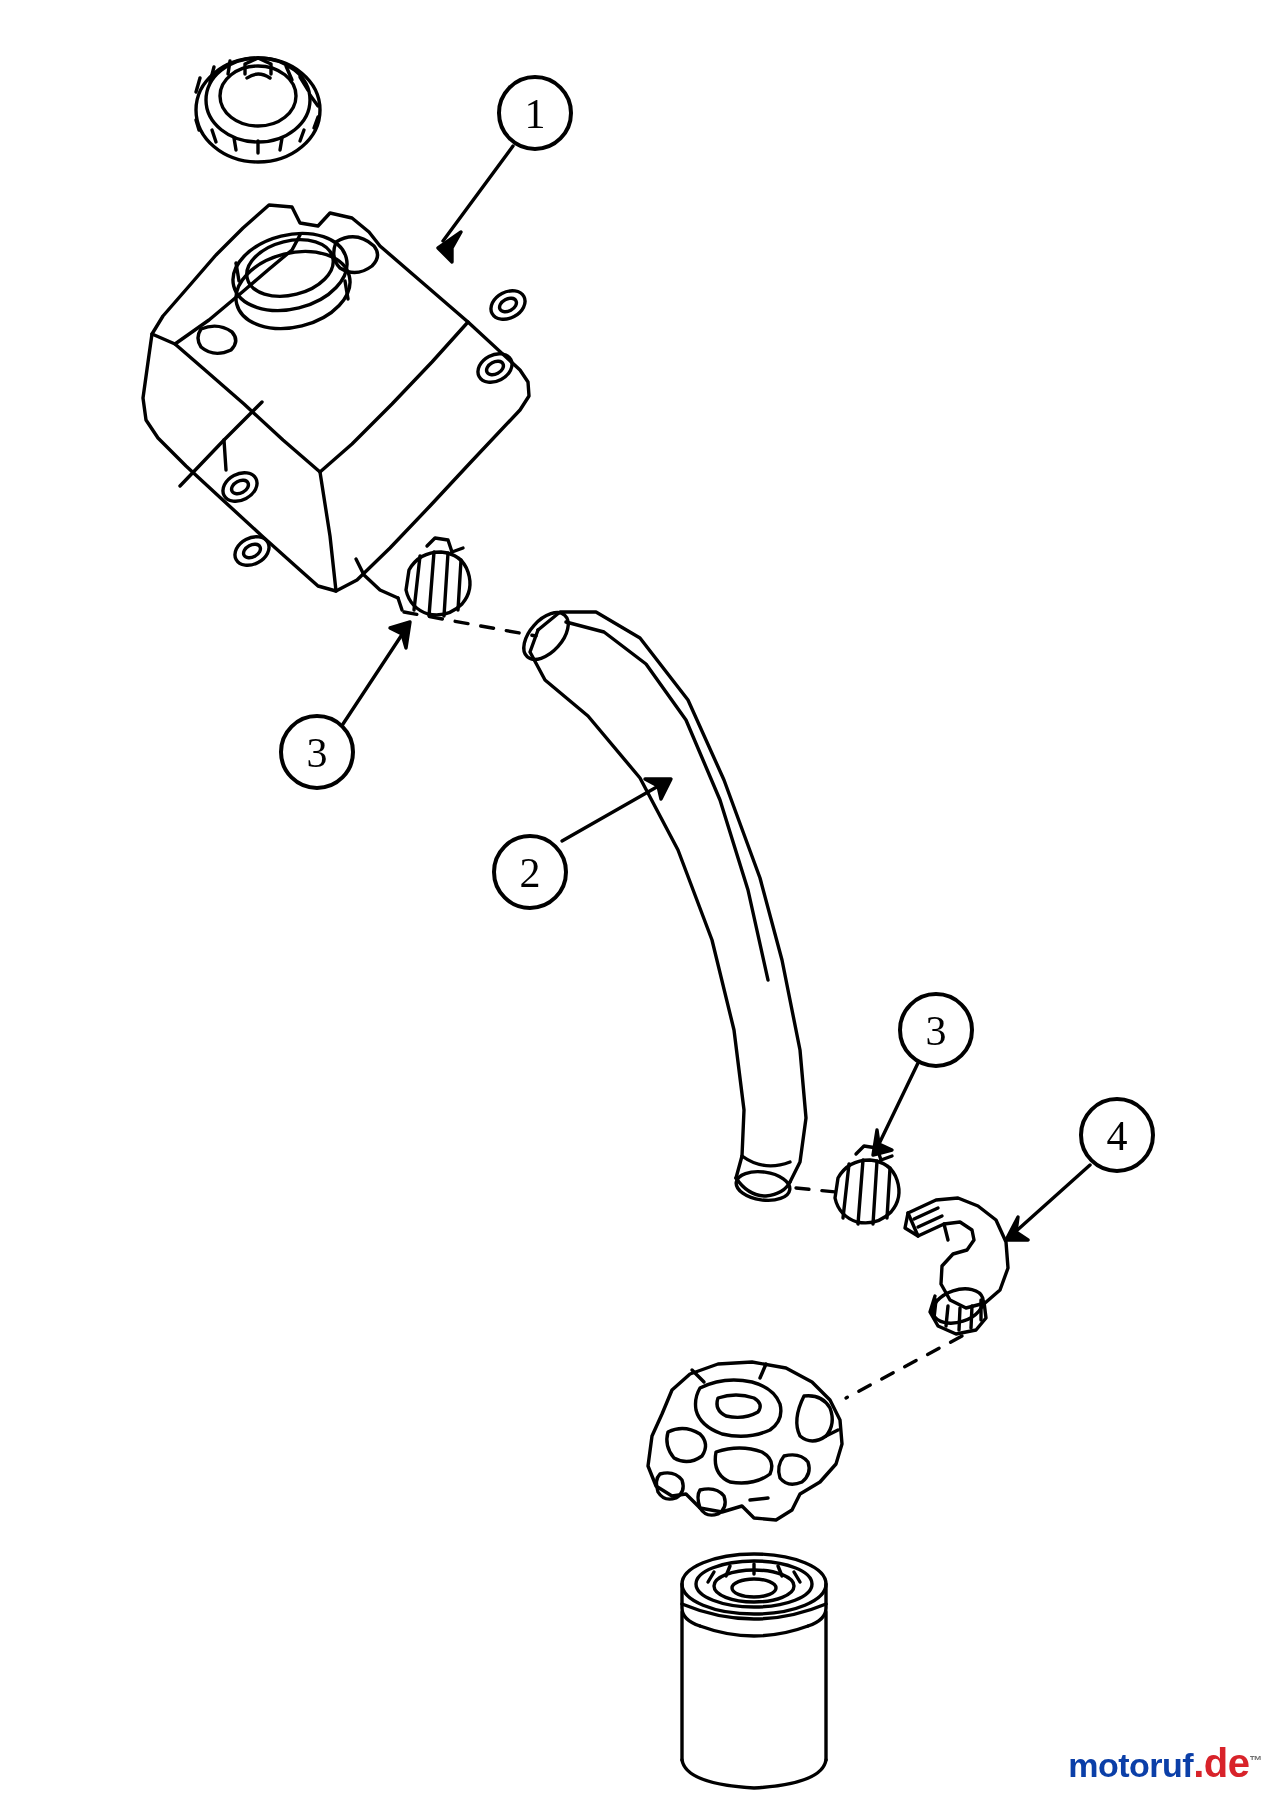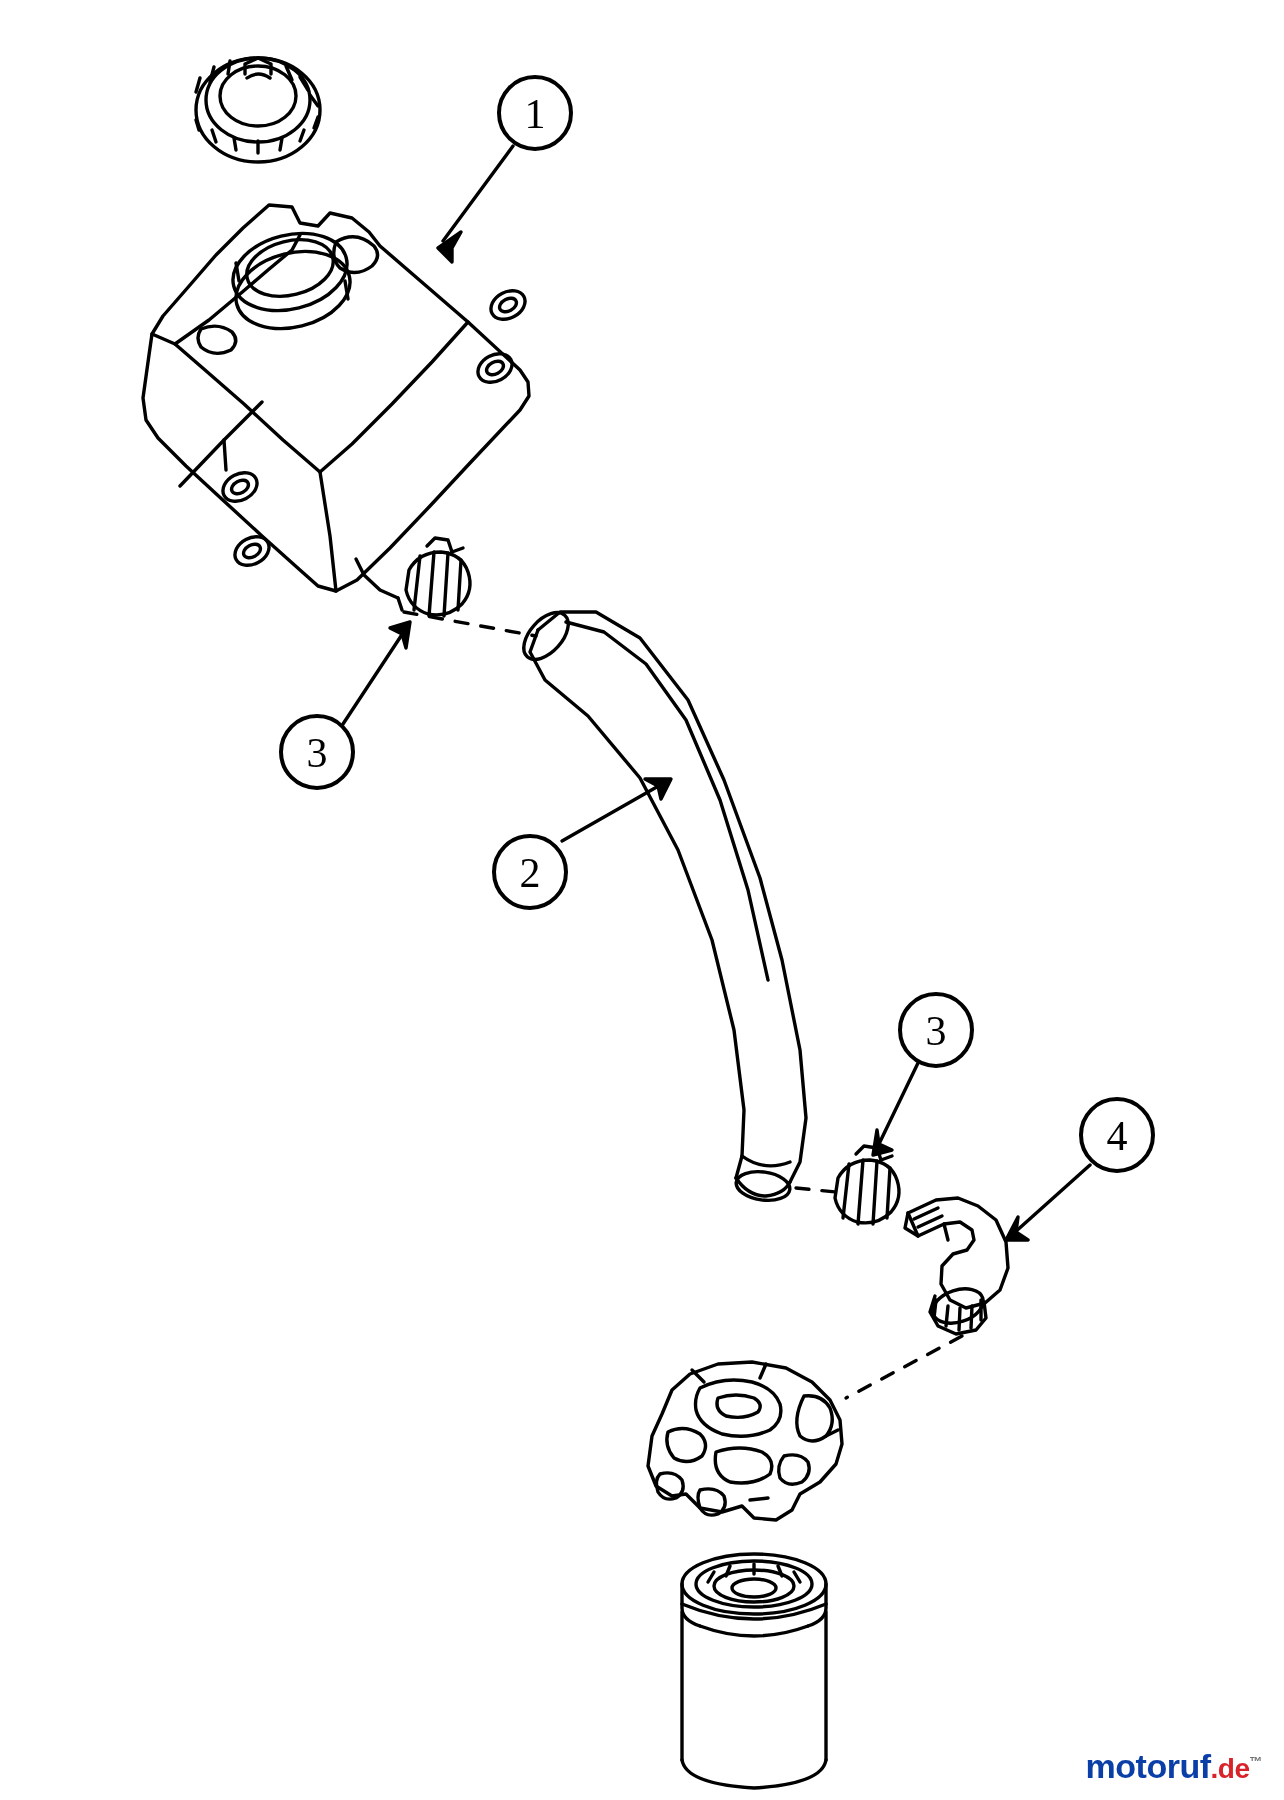--- a/index.html
+++ b/index.html
@@ -38,21 +38,21 @@
     bottom: 14px;
     font-family: "Liberation Sans", sans-serif;
     font-size: 34px;
     font-weight: bold;
     letter-spacing: -0.5px;
     color: #0b3fa8;
     white-space: nowrap;
   }
   .wm-motoruf .wm-de {
     color: #d8232a;
-    font-size: 28px;
+    font-size: 40px;
   }
   .wm-motoruf .wm-tm {
     color: #6f6f6f;
     font-size: 13px;
     vertical-align: super;
   }
 </style>
 </head>
 <body>
 

